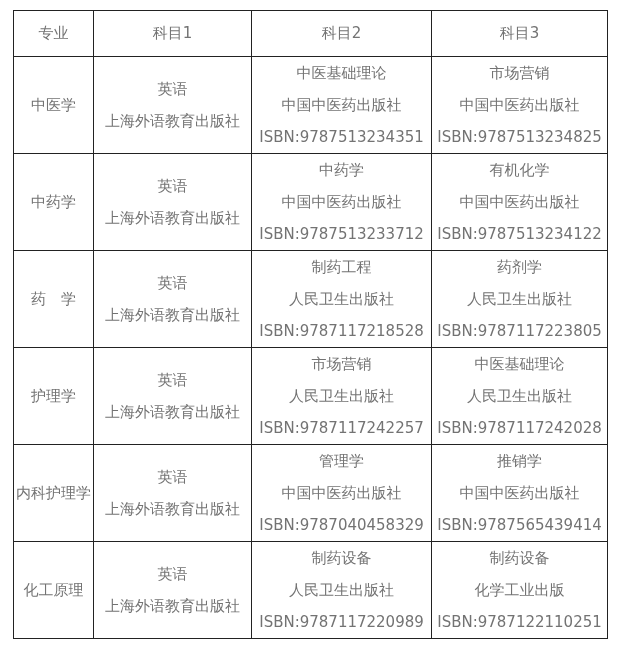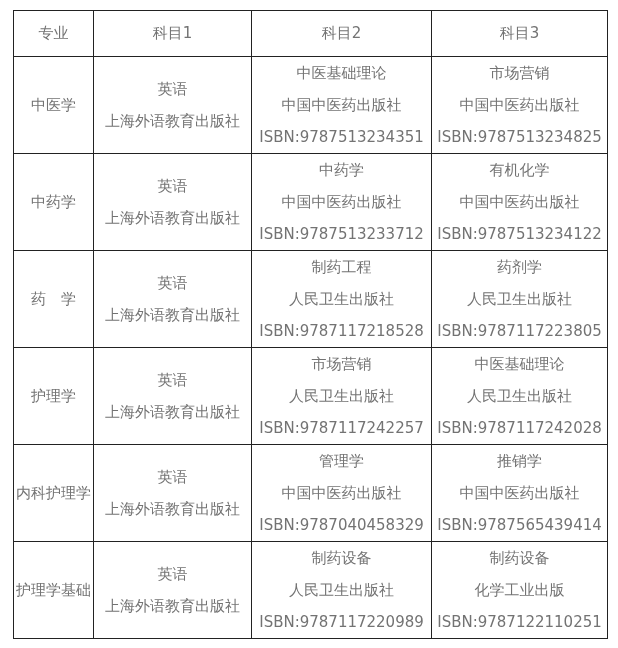--- a/index.html
+++ b/index.html
@@ -140,21 +140,21 @@
           <div class="ln isbn">ISBN:9787040458329</div>
         </td>
         <td>
           <div class="ln">推销学</div>
           <div class="ln">中国中医药出版社</div>
           <div class="ln isbn">ISBN:9787565439414</div>
         </td>
       </tr>
 
       <tr class="row">
-        <td>护理学基础</td>
+        <td>化工原理</td>
         <td>
           <div class="ln">英语</div>
           <div class="ln">上海外语教育出版社</div>
         </td>
         <td>
           <div class="ln">制药设备</div>
           <div class="ln">人民卫生出版社</div>
           <div class="ln isbn">ISBN:9787117220989</div>
         </td>
         <td>

